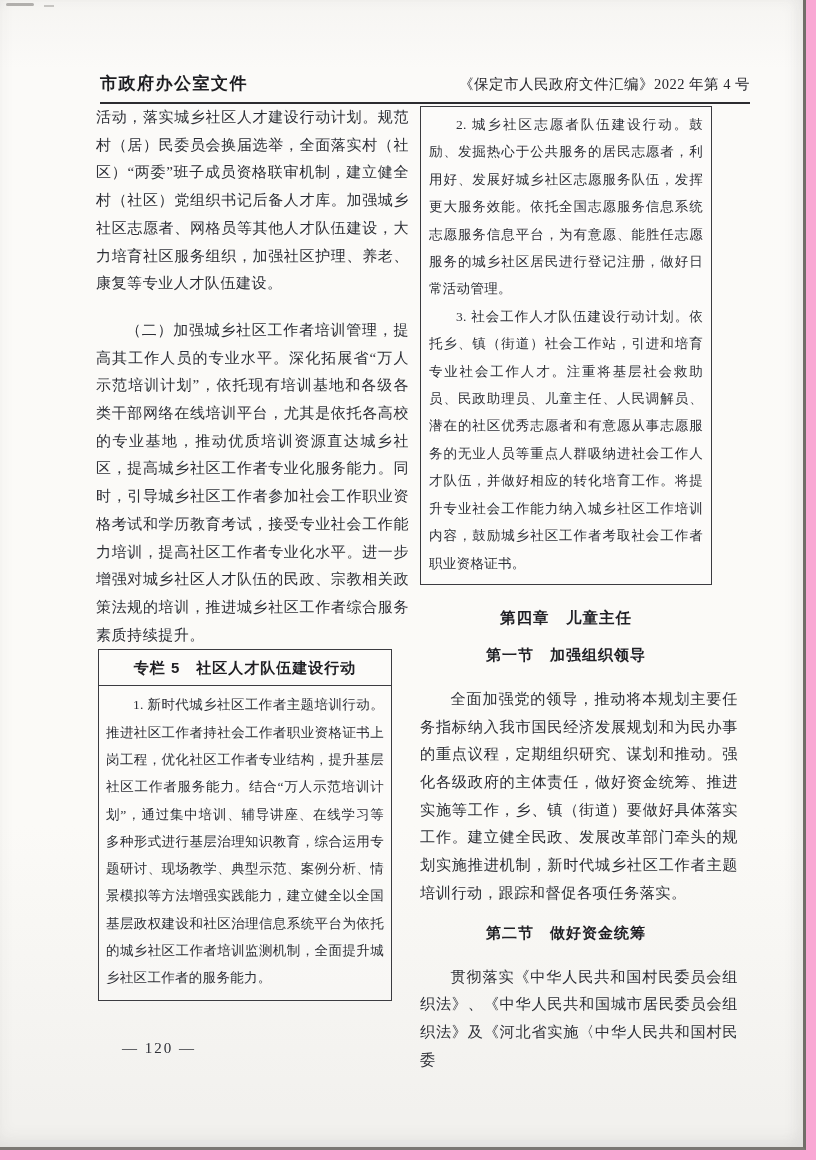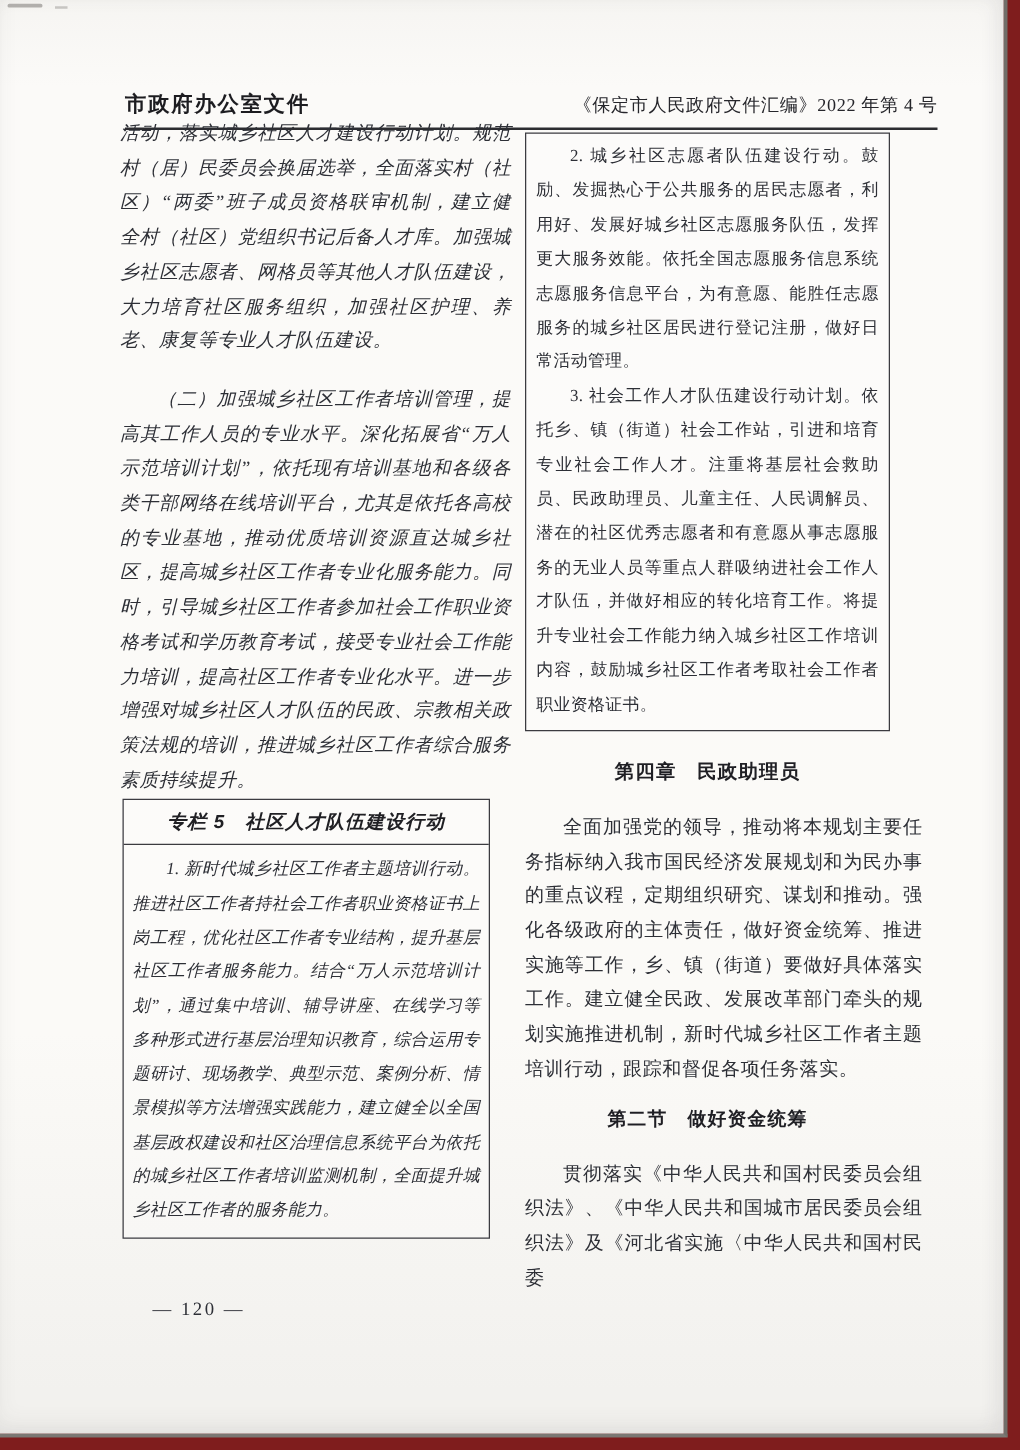--- a/index.html
+++ b/index.html
@@ -1,20 +1,20 @@
 <!DOCTYPE html>
 <html><head>
 <meta charset="utf-8">
 <style>
   * { box-sizing: border-box; }
   html,body { margin:0; padding:0; }
   .screen {
     position: relative;
     width: 816px; height: 1160px;
-    background: #7f1d1d;
+    background: #f9a8d4;
     overflow: hidden;
     font-family: "Liberation Serif", serif;
     color: #2d2f36;
   }
   .paper {
     position: absolute; left: 0; top: 0;
     width: 806px; height: 1150px;
     background: linear-gradient(180deg, #f6f5f2 0%, #fbfaf8 6%, #fbfaf7 72%, #f2f1ee 97%);
     border-right: 3px solid #716e69;
     border-bottom: 3px solid #7b7873;
@@ -37,24 +37,23 @@
     font-weight: bold; font-size: 17px; letter-spacing: 1.5px; color: #1c1c20;
   }
   .header-right {
     font-size: 14.5px; letter-spacing: 0.5px; color: #26262b;
   }
   .header-rule {
     position: absolute; left: 100px; top: 102px; width: 650px; height: 2px;
     background: #2c2c30;
   }
   .col-left {
-    position: absolute; left: 96px; top: 94px; width: 313px;
+    position: absolute; left: 96px; top: 104px; width: 313px;
     font-size: 15px; line-height: 27.7px; letter-spacing: 0.55px;
     text-align: justify;
-    font-style: italic;
   }
   .col-right {
     position: absolute; left: 420px; top: 106px; width: 318px;
     font-size: 15.2px; line-height: 27.7px; letter-spacing: 0.5px;
     text-align: justify;
   }
   .para { margin: 0; }
   .indent { text-indent: 2em; margin-top: 19px; }
   .callout-box {
     border: 1.5px solid #3b3b40;
@@ -114,21 +113,22 @@
       </div>
     </div>
 
     <div class="col-right">
       <div class="callout-box box-right">
         <div class="box-body">
           <p class="box-para">2. 城乡社区志愿者队伍建设行动。鼓励、发掘热心于公共服务的居民志愿者，利用好、发展好城乡社区志愿服务队伍，发挥更大服务效能。依托全国志愿服务信息系统志愿服务信息平台，为有意愿、能胜任志愿服务的城乡社区居民进行登记注册，做好日常活动管理。</p>
           <p class="box-para">3. 社会工作人才队伍建设行动计划。依托乡、镇（街道）社会工作站，引进和培育专业社会工作人才。注重将基层社会救助员、民政助理员、儿童主任、人民调解员、潜在的社区优秀志愿者和有意愿从事志愿服务的无业人员等重点人群吸纳进社会工作人才队伍，并做好相应的转化培育工作。将提升专业社会工作能力纳入城乡社区工作培训内容，鼓励城乡社区工作者考取社会工作者职业资格证书。</p>
         </div>
       </div>
-      <h3 class="chapter-heading">第四章　民政助理员</h3>
+      <h3 class="chapter-heading">第四章　儿童主任</h3>
+      <h4 class="section-heading">第一节　加强组织领导</h4>
       <p class="para indent">全面加强党的领导，推动将本规划主要任务指标纳入我市国民经济发展规划和为民办事的重点议程，定期组织研究、谋划和推动。强化各级政府的主体责任，做好资金统筹、推进实施等工作，乡、镇（街道）要做好具体落实工作。建立健全民政、发展改革部门牵头的规划实施推进机制，新时代城乡社区工作者主题培训行动，跟踪和督促各项任务落实。</p>
       <h4 class="section-heading">第二节　做好资金统筹</h4>
       <p class="para indent">贯彻落实《中华人民共和国村民委员会组织法》、《中华人民共和国城市居民委员会组织法》及《河北省实施〈中华人民共和国村民委</p>
     </div>
 
     <div class="footer">— 120 —</div>
   </div>
 </div>
 
 </body></html>

